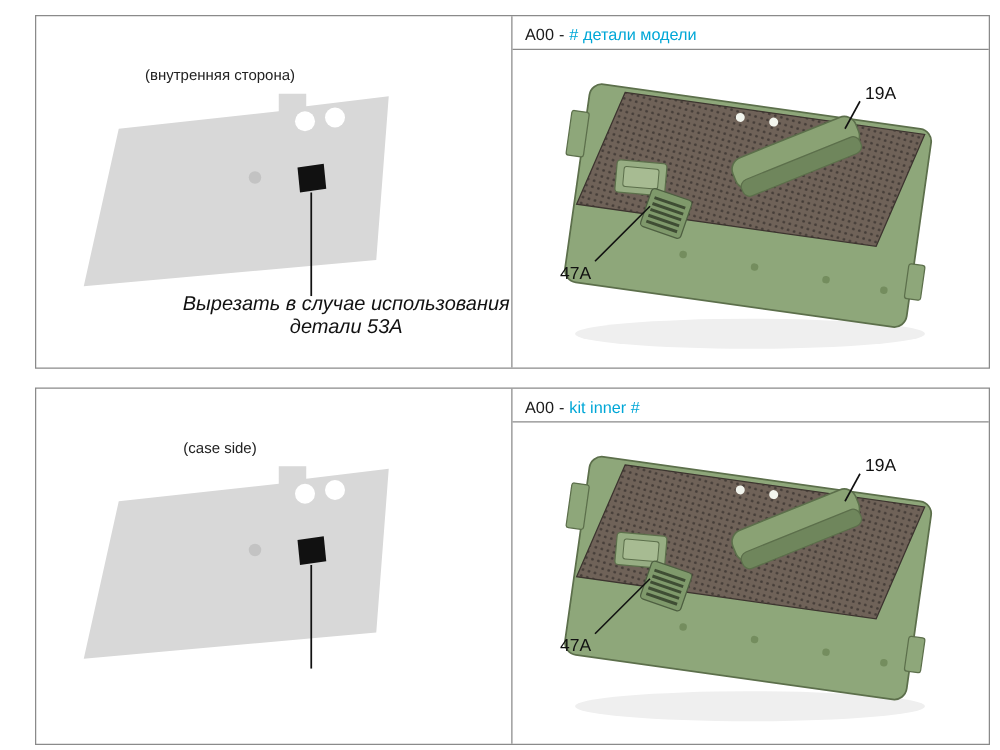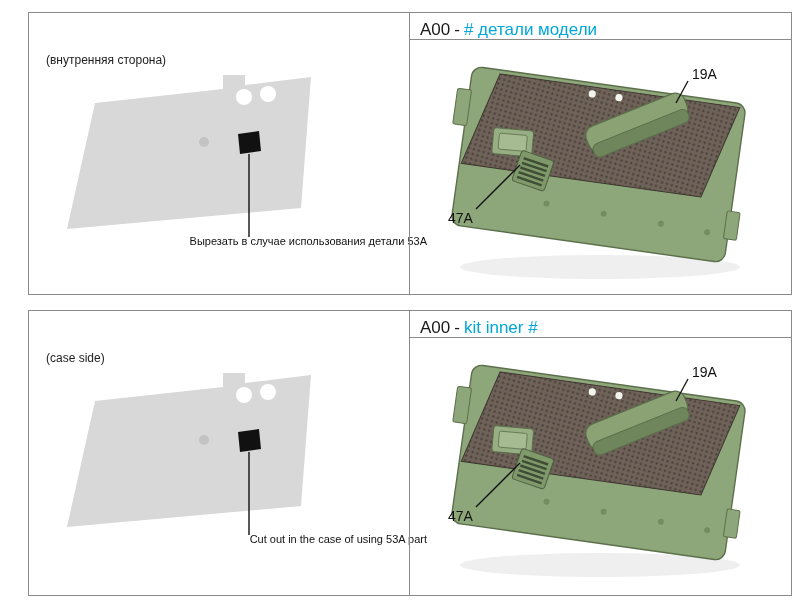--- a/index.html
+++ b/index.html
@@ -12,33 +12,33 @@
     border:1px solid #8a8a8a; background:#fff;
   }
   .panel.p-top { top:12px; height:281px; }
   .panel.p-bottom { top:310px; height:284px; }
   .divider { position:absolute; left:380px; top:0; bottom:0; width:1px; background:#8a8a8a; }
   .quad-left { position:absolute; left:0; top:0; width:380px; height:100%; }
   .quad-right { position:absolute; left:381px; top:0; right:0; height:100%; }
 
   .caption {
     position:absolute; left:17px; top:40px; width:260px;
-    font-size:12px; color:#222;
+    text-align:center; font-size:12px; color:#222;
   }
   .note {
     position:absolute; left:98px; top:222px; width:300px;
-    text-align:right; font-size:11px; color:#111;
+    text-align:center; font-size:16px; color:#111;font-style:italic;
   }
   .tmpl-svg { position:absolute; left:18px; top:46px; width:300px; height:178px; }
 
   .quad-header {
     position:absolute; left:0; right:0; top:0; height:27px;
     border-bottom:1px solid #8a8a8a;
     padding:7px 0 0 10px; box-sizing:border-box;
-    font-size:17px;
+    font-size:13px;
   }
   .quad-header .code { color:#1a1a1a; }
   .quad-header .sep { color:#1a1a1a; margin:0 4px; }
   .quad-header .label { color:#00a7d7; }
 
   .part-svg { position:absolute; left:22px; top:30px; width:340px; height:245px; }
   .callout { font-family:"Liberation Sans", sans-serif; font-size:14px; fill:#111; }
 </style>
 </head>
 <body>
@@ -110,21 +110,20 @@
   <div class="quad-left">
     <div class="caption">(case side)</div>
     <svg class="tmpl-svg" viewBox="0 0 300 178" preserveAspectRatio="none">
       <polygon points="20,170 48,44 176,30 176,16 198,16 198,26 264,18 254,149" fill="#d8d8d8"></polygon>
       <circle cx="197" cy="38" r="8" fill="#ffffff"></circle>
       <circle cx="221" cy="35" r="8" fill="#ffffff"></circle>
       <circle cx="157" cy="83" r="5" fill="#c3c3c3"></circle>
       <polygon points="191,75 212,72 214,92 193,95" fill="#111111"></polygon>
       <line x1="202" y1="95" x2="202" y2="178" stroke="#111" stroke-width="1.4"></line>
     </svg>
-    <div class="note">Cut out in the case of using 53A part</div>
   </div>
   <div class="divider"></div>
   <div class="quad-right">
     <div class="quad-header">
       <span class="code">A00</span><span class="sep">-</span><span class="label">kit inner #</span>
     </div>
     <svg class="part-svg" viewBox="0 0 340 245" preserveAspectRatio="none">
       <defs>
         <pattern id="mesh1" width="5" height="5" patternUnits="userSpaceOnUse" patternTransform="rotate(8)">
           <rect width="5" height="5" fill="#6f6258"></rect>

